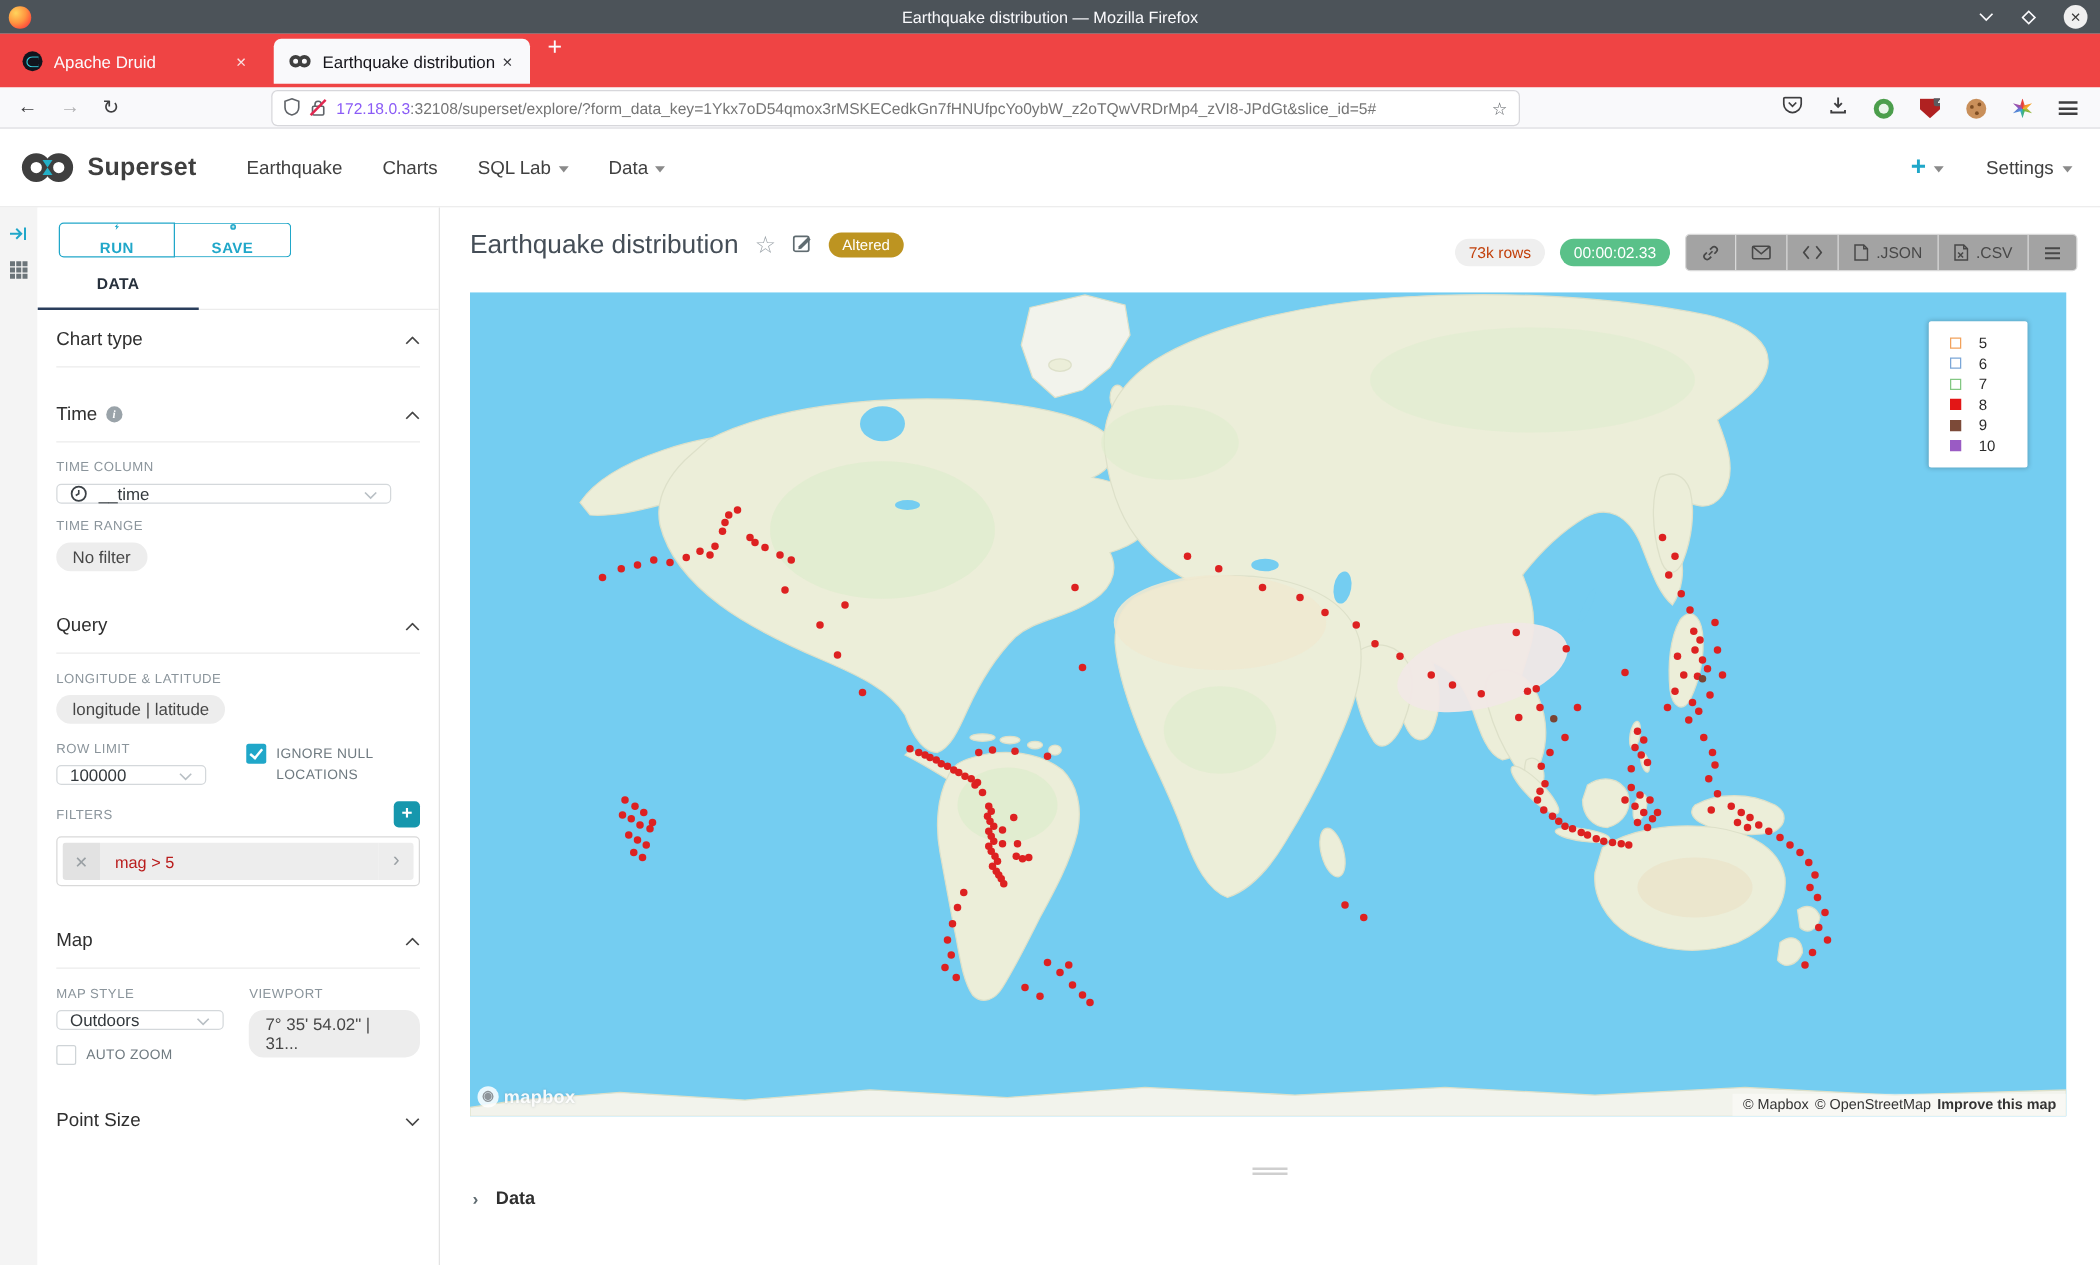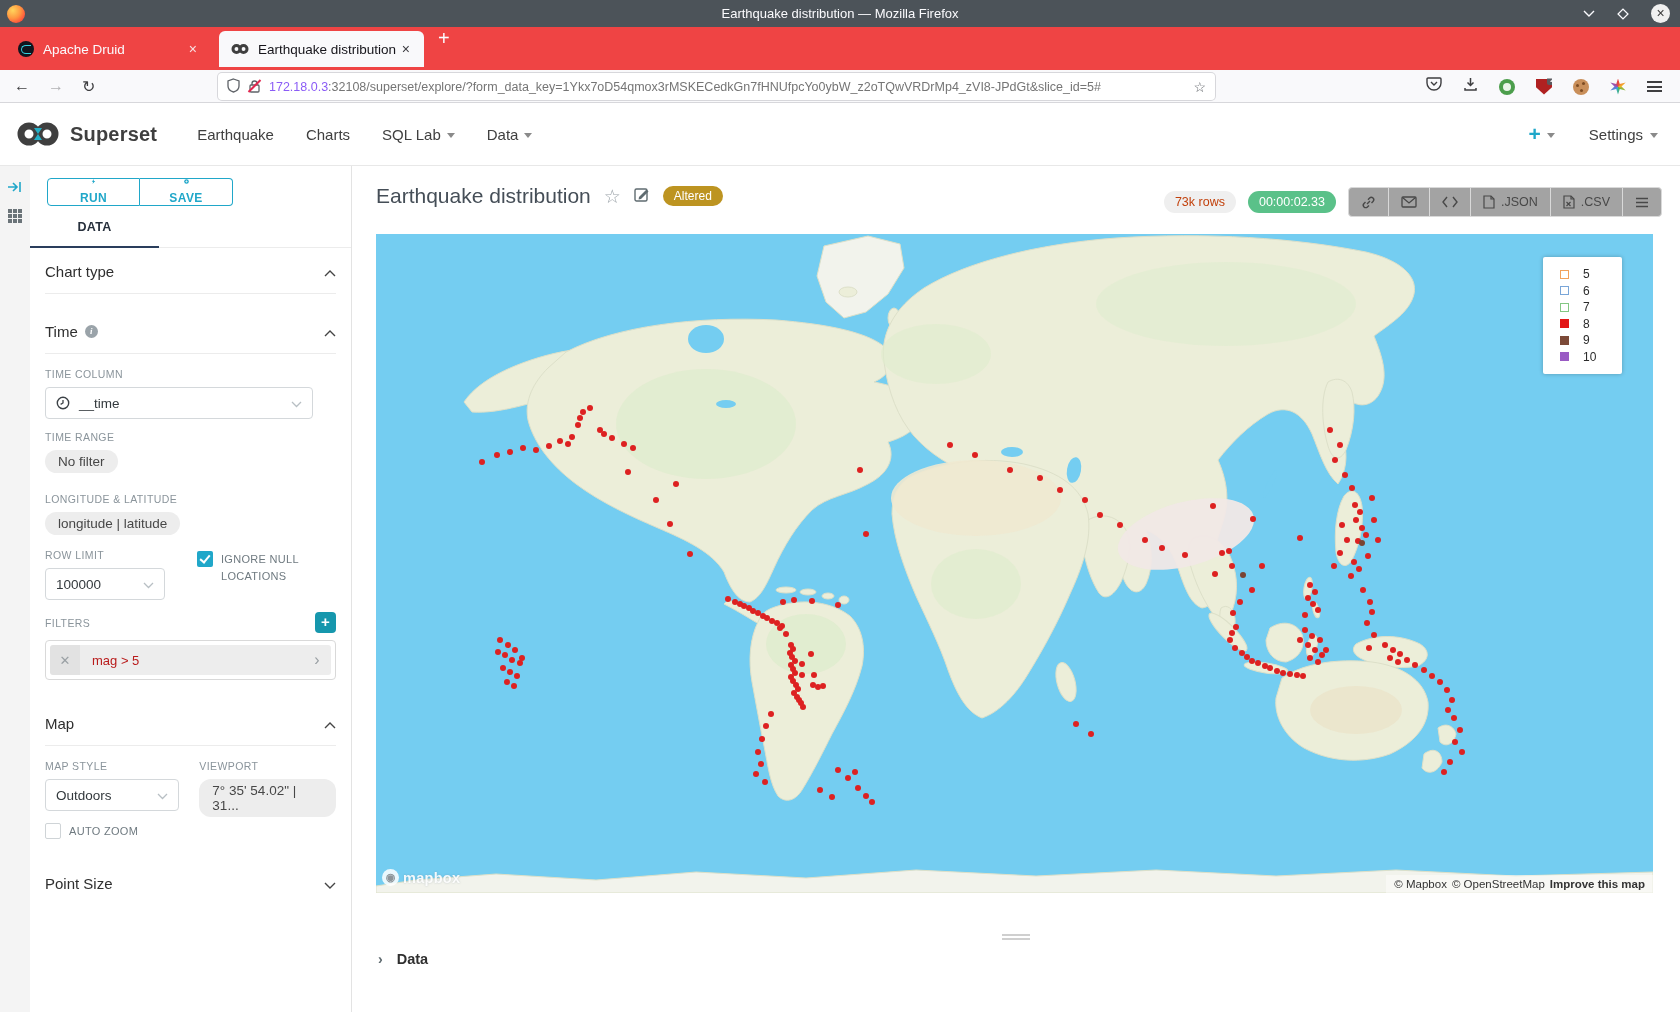--- a/index.html
+++ b/index.html
@@ -73,21 +73,21 @@
   .btn-save { border-radius:0 4px 4px 0; border-left:none; }
   .panel-tabs { position:relative; height:42px; border-bottom:1px solid #ececec; }
   .tab-data { position:absolute; left:0; top:0; width:129px; height:42px; display:flex; align-items:center; justify-content:center; font-size:12.5px; font-weight:bold; color:#27303c; letter-spacing:.3px; }
   .tab-data-underline { position:absolute; left:0; bottom:-1px; width:129px; height:2px; background:#2a3e5c; }
   .panel-body { padding:0 15px; }
   .section-hdr { display:flex; align-items:center; padding:15px 0 13px; font-size:15px; color:#2f2f2f; border-bottom:1px solid #ececec; }
   .section-hdr .chev { margin-left:auto; }
   .sect-content { padding-top:14px; padding-bottom:6px; }
   .ctl-label { font-size:10.5px; color:#8a949b; letter-spacing:.4px; margin-bottom:7px; }
   .pill { display:inline-block; background:#ededed; border-radius:12px; padding:4px 13px; font-size:13.5px; color:#474747; }
-  .select { height:32px; border:1px solid #d4d8db; border-radius:4px; background:#fff; display:flex; align-items:center; padding:0 10px; font-size:13.5px; color:#33393d; }
+  .select { height:16px; border:1px solid #d4d8db; border-radius:4px; background:#fff; display:flex; align-items:center; padding:0 10px; font-size:13.5px; color:#33393d; }
   .select .sel-caret { margin-left:auto; }
   .info-dot { width:13px; height:13px; border-radius:50%; background:#9aa3a9; color:#fff; font-size:9px; line-height:13px; text-align:center; font-weight:bold; margin-left:7px; font-family:"Liberation Serif", serif; font-style:italic; }
   .two-col { display:flex; }
   .checkbox { width:16px; height:16px; border-radius:2px; flex:none; }
   .checkbox.checked { background:#20a7c9; position:relative; }
   .checkbox.checked::after { content:""; position:absolute; left:5px; top:2px; width:4px; height:8px; border:solid #fff; border-width:0 2px 2px 0; transform:rotate(40deg); }
   .checkbox.unchecked { background:#fff; border:1px solid #cfd4d7; }
   .chk-row { display:flex; gap:8px; }
   .chk-label { font-size:11px; color:#6f7a80; letter-spacing:.3px; line-height:17px; }
   .filters-hdr { display:flex; align-items:center; margin-top:12px; margin-bottom:7px; }
@@ -305,20 +305,26 @@
           </svg>
         <span>__time</span>
         <span class="sel-caret"><svg width="11" height="7" viewBox="0 0 11 7">
               <polyline points="1,1 5.5,5.5 10,1" fill="none" stroke="#b8bfc4" stroke-width="1.3"></polyline>
             </svg></span>
       </div>
       <div class="ctl-label" style="margin-top:12px;">TIME RANGE</div>
       <span class="pill">No filter</span>
     </div>
 
+    <div class="section-hdr" style="margin-top:14px;">
+      <span>Query</span>
+      <span class="chev"><svg width="12" height="7" viewBox="0 0 12 7">
+            <polyline points="1,6 6,1 11,6" fill="none" stroke="#454545" stroke-width="1.4"></polyline>
+          </svg></span>
+    </div>
     <div class="sect-content">
       <div class="ctl-label">LONGITUDE &amp; LATITUDE</div>
       <span class="pill">longitude | latitude</span>
       <div class="two-col" style="margin-top:14px;">
         <div style="width:152px;">
           <div class="ctl-label">ROW LIMIT</div>
           <div class="select" style="width:120px;">
             <span>100000</span>
             <span class="sel-caret"><svg width="11" height="7" viewBox="0 0 11 7">
                   <polyline points="1,1 5.5,5.5 10,1" fill="none" stroke="#b8bfc4" stroke-width="1.3"></polyline>

